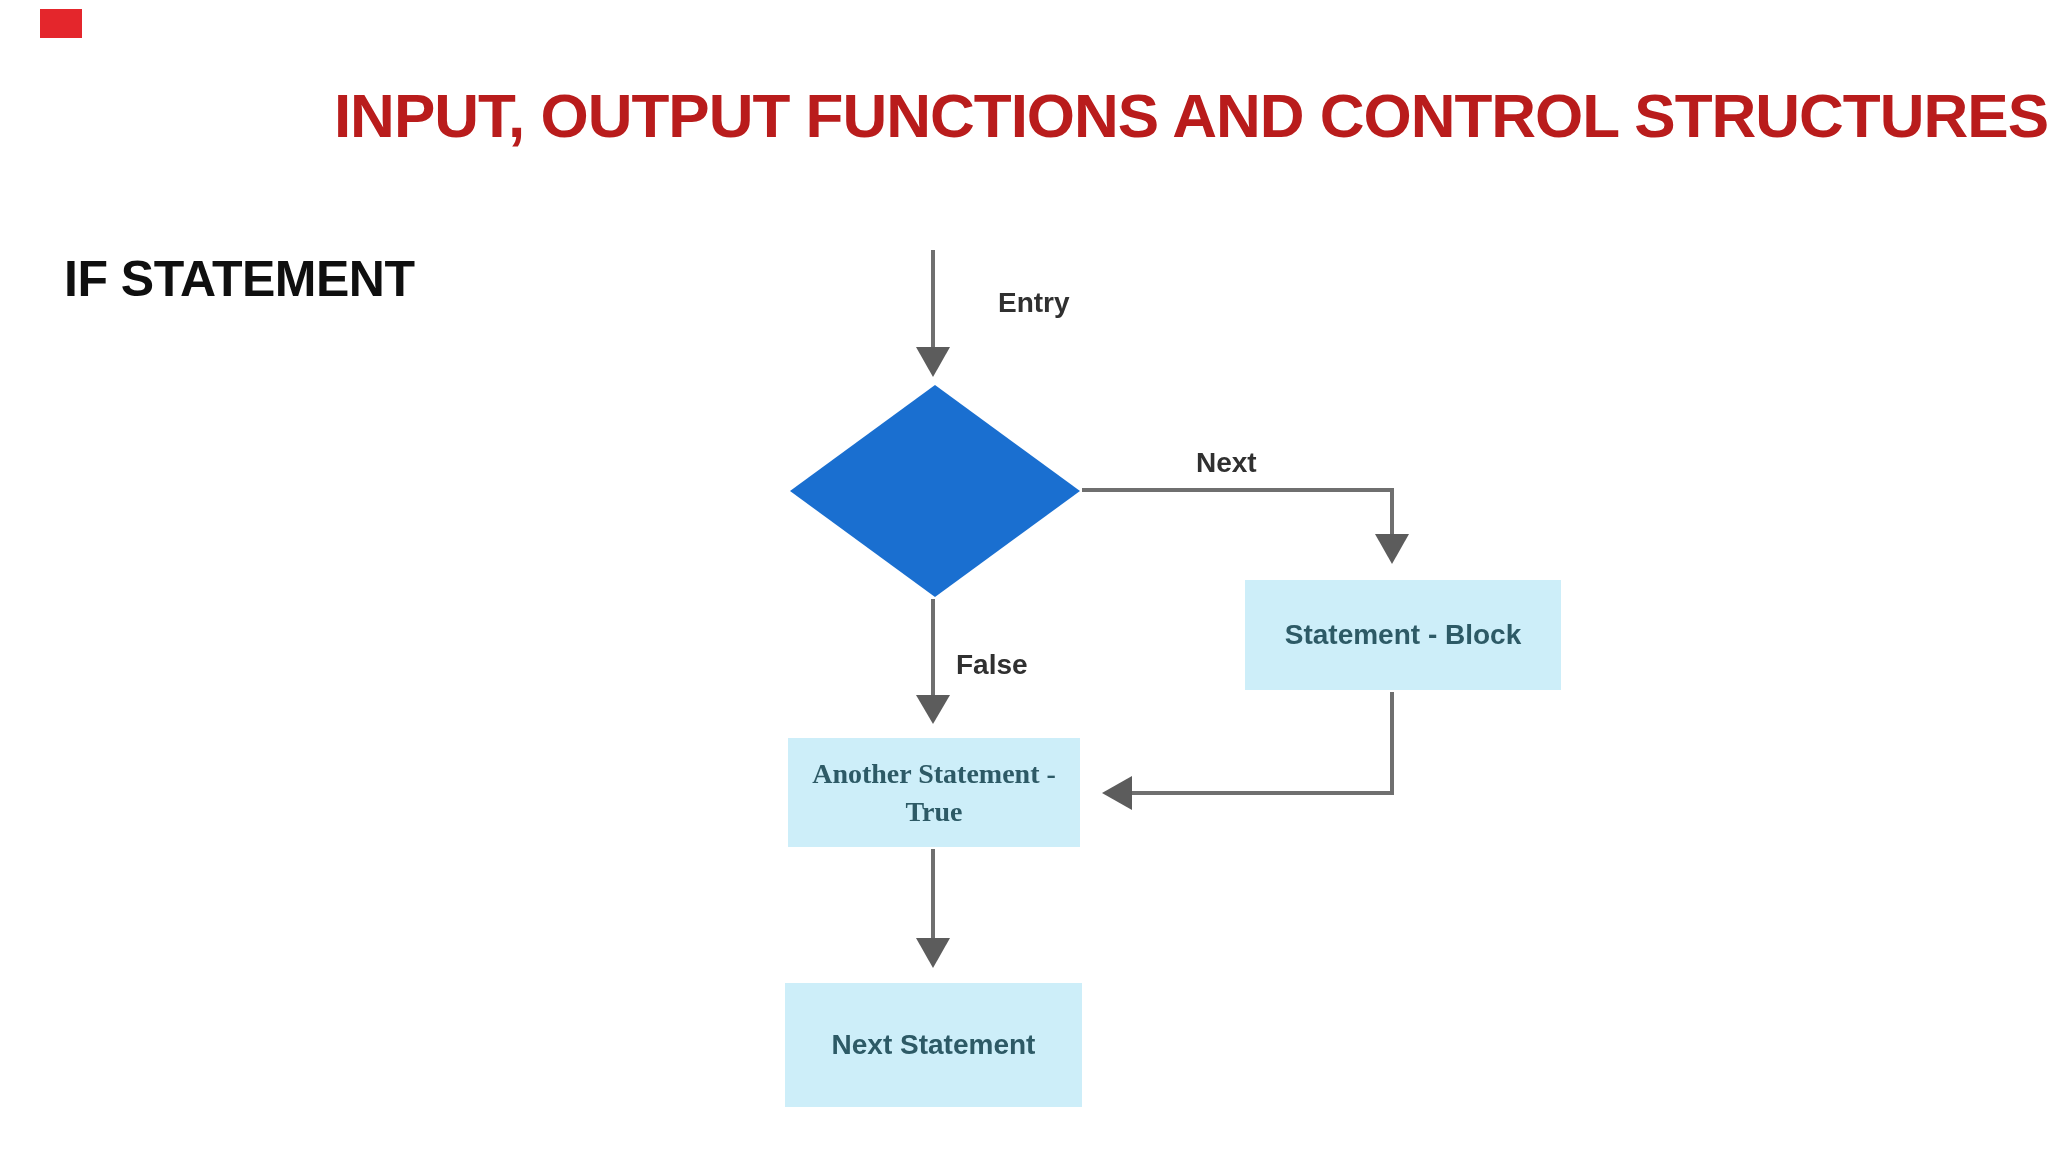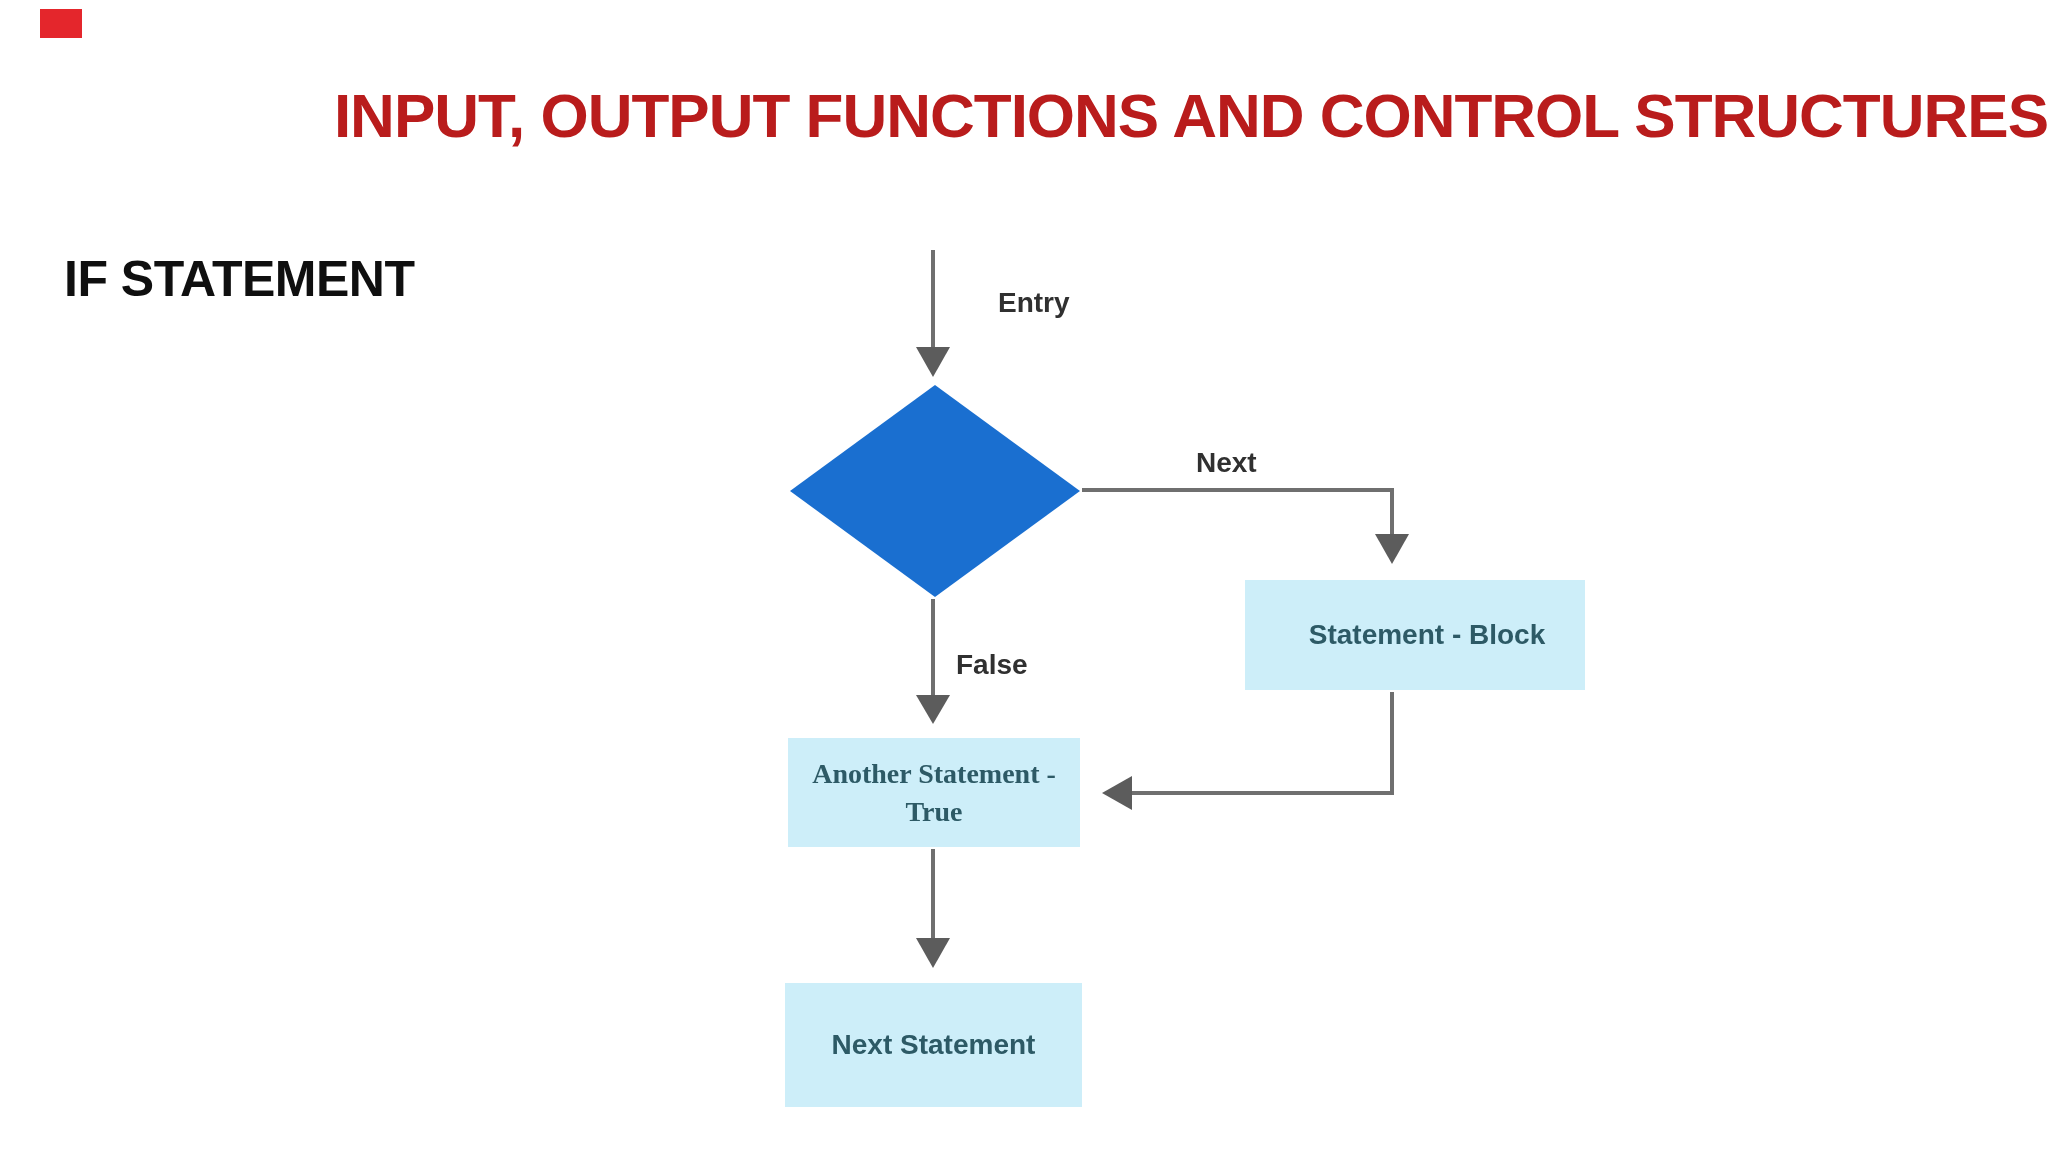--- a/index.html
+++ b/index.html
@@ -40,21 +40,21 @@
     text-align:center;
     font-size:27px;font-weight:700;color:#d3e4f8;line-height:36px;
   }
   .flow-box{
     position:absolute;
     background:#cdeef9;
     display:flex;flex-direction:column;align-items:center;justify-content:center;
     text-align:center;
     font-size:28px;font-weight:700;color:#2d5a66;line-height:38px;
   }
-  .box-statement{left:1245px;top:580px;width:316px;height:110px;padding-left:24px;}
+  .box-statement{left:1245px;top:580px;width:316px;height:110px;}
   .box-another{left:788px;top:738px;width:292px;height:109px;font-family:Liberation Serif, serif;}
   .box-next{left:785px;top:983px;width:297px;height:124px;}
 </style>
 </head>
 <body>
 
 <div class="slide">
 
   <div class="red-marker"></div>
 

